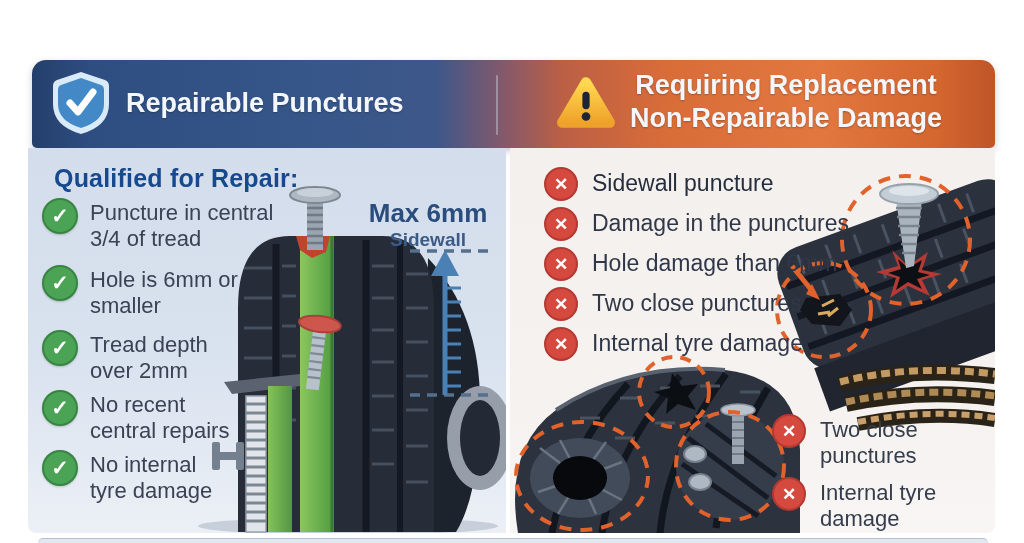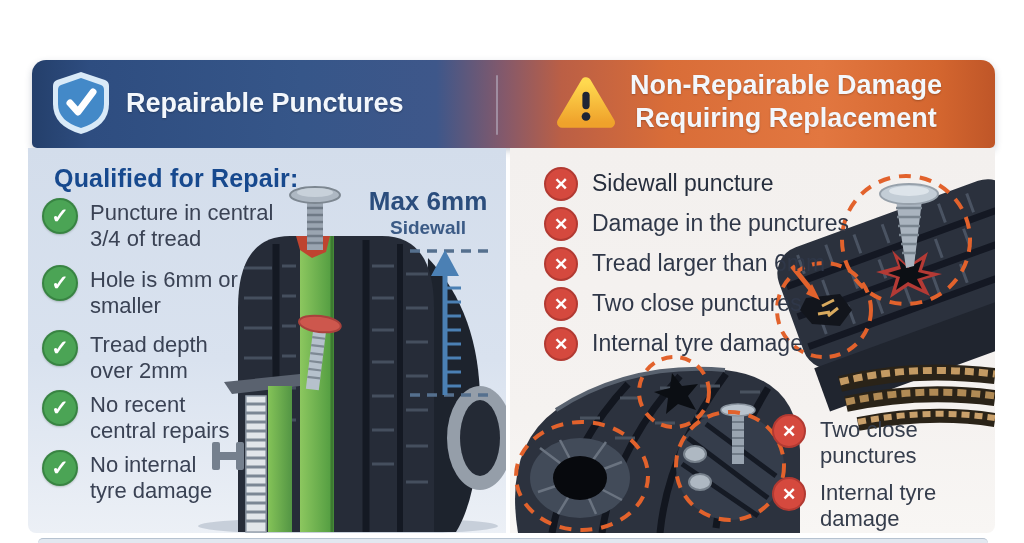--- a/index.html
+++ b/index.html
@@ -44,21 +44,21 @@
   .qualified-heading { position:absolute; left:26px; top:16px; font-size:25px;
                        font-weight:bold; color:#17498e; letter-spacing:.2px; }
   .check-row { position:absolute; left:14px; display:flex; gap:12px; align-items:flex-start; }
   .check-badge { width:36px; height:36px; border-radius:50%; background:#4ba455;
                  border:2px solid rgba(34,94,44,.45); color:#fff; flex:0 0 36px;
                  display:flex; align-items:center; justify-content:center;
                  font-size:21px; font-weight:bold; box-shadow:0 1px 2px rgba(30,60,40,.25); }
   .item-text { white-space:pre-line; font-size:22px; line-height:1.2; color:#3a4254; padding-top:2px; }
 
   .max-label { position:absolute; left:325px; top:38px; width:150px; text-align:center; }
-  .max-label .l1 { font-size:26px; font-weight:bold; color:#2b4d7d; }
+  .max-label .l1 { font-size:26px; font-weight:bold; color:#2b4d7d;margin-top:12px; }
   .max-label .l2 { font-size:19px; font-weight:bold; color:#3c5b86; }
 
   
   .cross-row { position:absolute; left:34px; display:flex; gap:14px; align-items:flex-start; }
   .cross-badge { width:34px; height:34px; border-radius:50%; background:#d5493e;
                  border:2px solid #b23a32; color:#fff; flex:0 0 34px;
                  display:flex; align-items:center; justify-content:center;
                  font-size:17px; font-weight:bold; }
   .x-text { font-size:23px; color:#2f3748; padding-top:3px; white-space:pre-line; line-height:1.2; }
   .x-text.bold { font-weight:normal; color:#262e3d; }
@@ -90,22 +90,22 @@
           <linearGradient id="tg" x1="0" y1="0" x2="0" y2="1">
             <stop offset="0" stop-color="#ffd94f"></stop>
               <stop offset="1" stop-color="#efa22b"></stop>
           </linearGradient>
         </defs>
         <polygon points="29,8 52,47 6,47" fill="url(#tg)" stroke="url(#tg)" stroke-width="10" stroke-linejoin="round"></polygon>
         <rect x="25.5" y="17" width="7" height="17" rx="3.5" fill="#1e2535"></rect>
         <circle cx="29" cy="41" r="4.2" fill="#1e2535"></circle>
       </svg>
       <div class="hdr-title">
+        <div>Requiring Replacement</div>
         <div>Non-Repairable Damage</div>
-        <div>Requiring Replacement</div>
       </div>
     </div>
   </div>
 
   <div class="panel-left">
 
     <svg class="illu" viewBox="0 0 478 385">
       <defs>
         <linearGradient id="greenStripe" x1="0" y1="0" x2="1" y2="0">
           <stop offset="0" stop-color="#8cc75f"></stop>
@@ -310,21 +310,21 @@
     <div class="cross-row" style="top:19px">
       <span class="cross-badge">✕</span>
       <span class="x-text bold">Sidewall puncture</span>
     </div>
     <div class="cross-row" style="top:59px">
       <span class="cross-badge">✕</span>
       <span class="x-text">Damage in the punctures</span>
     </div>
     <div class="cross-row" style="top:99px">
       <span class="cross-badge">✕</span>
-      <span class="x-text">Tread larger than 6mm</span>
+      <span class="x-text">Hole damage than 6mm</span>
     </div>
     <div class="cross-row" style="top:139px">
       <span class="cross-badge">✕</span>
       <span class="x-text">Two close punctures</span>
     </div>
     <div class="cross-row" style="top:179px">
       <span class="cross-badge">✕</span>
       <span class="x-text">Internal tyre damage</span>
     </div>
 

